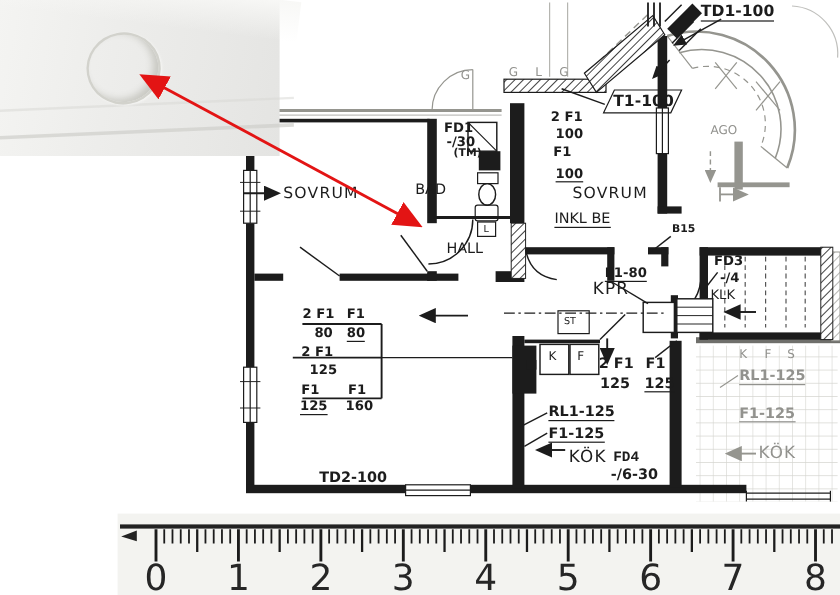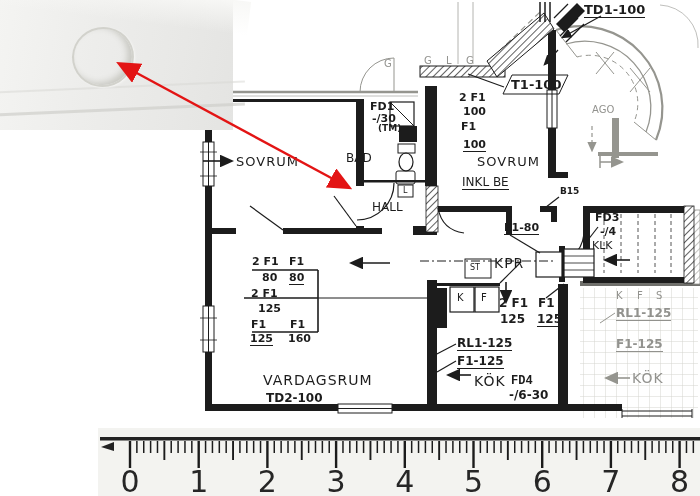--- a/index.html
+++ b/index.html
@@ -345,21 +345,21 @@
       <div class="lbl" style="left: 372px; top: 201px; font-size: 12px;">HALL</div>
       <div class="lbl" style="left: 236px; top: 155px; font-size: 13px; letter-spacing: 1px;">SOVRUM</div>
       <div class="lbl" style="left: 477px; top: 155px; font-size: 13px; letter-spacing: 1px;">SOVRUM</div>
       <div class="lbl u" style="left: 462px; top: 176px; font-size: 12px;">INKL BE</div>
       <div class="lbl b" style="left: 459px; top: 92px; font-size: 11px;">2 F1</div>
       <div class="lbl b" style="left: 463px; top: 106px; font-size: 11px;">100</div>
       <div class="lbl b" style="left: 461px; top: 121px; font-size: 11px;">F1</div>
       <div class="lbl b u" style="left: 463px; top: 139px; font-size: 11px;">100</div>
       <div class="lbl b" style="left: 560px; top: 187px; font-size: 9px;">B15</div>
       <div class="lbl b u" style="left: 504px; top: 222px; font-size: 11px;">F1-80</div>
-      <div class="lbl" style="left: 494px; top: 256px; font-size: 14px; letter-spacing: 1px;">KPR</div>
+      <div class="lbl" style="left: 494px; top: 234px; font-size: 14px; letter-spacing: 1px;">KPR</div>
       <div class="lbl b" style="left: 595px; top: 212px; font-size: 11px;">FD3</div>
       <div class="lbl b" style="left: 600px; top: 226px; font-size: 11px;">-/4</div>
       <div class="lbl" style="left: 592px; top: 240px; font-size: 11px;">KLK</div>
       <div class="lbl b" style="left: 252px; top: 256px; font-size: 11px;">2 F1</div>
       <div class="lbl b" style="left: 289px; top: 256px; font-size: 11px;">F1</div>
       <div class="lbl b" style="left: 262px; top: 272px; font-size: 11px;">80</div>
       <div class="lbl b u" style="left: 289px; top: 272px; font-size: 11px;">80</div>
       <div class="lbl b" style="left: 251px; top: 288px; font-size: 11px;">2 F1</div>
       <div class="lbl b" style="left: 258px; top: 303px; font-size: 11px;">125</div>
       <div class="lbl b" style="left: 251px; top: 319px; font-size: 11px;">F1</div>
@@ -368,21 +368,20 @@
       <div class="lbl b" style="left: 288px; top: 333px; font-size: 11px;">160</div>
       <div class="lbl b u" style="left: 457px; top: 337px; font-size: 12px;">RL1-125</div>
       <div class="lbl b u" style="left: 457px; top: 355px; font-size: 12px;">F1-125</div>
       <div class="lbl b" style="left: 499px; top: 297px; font-size: 12px;">2 F1</div>
       <div class="lbl b" style="left: 538px; top: 297px; font-size: 12px;">F1</div>
       <div class="lbl b" style="left: 500px; top: 313px; font-size: 12px;">125</div>
       <div class="lbl b u" style="left: 537px; top: 313px; font-size: 12px;">125</div>
       <div class="lbl" style="left: 474px; top: 374px; font-size: 14px; letter-spacing: 1px;">KÖK</div>
       <div class="lbl b" style="left: 511px; top: 375px; font-size: 12px; font-family: Liberation Mono, monospace;">FD4</div>
       <div class="lbl b" style="left: 509px; top: 389px; font-size: 12px;">-/6-30</div>
-      <div class="lbl" style="left: 263px; top: 373px; font-size: 14px; letter-spacing: 1px;">VARDAGSRUM</div>
       <div class="lbl b" style="left: 266px; top: 392px; font-size: 12px;">TD2-100</div>
       <div class="lbl" style="left: 457px; top: 293px; font-size: 10px;">K</div>
       <div class="lbl" style="left: 481px; top: 293px; font-size: 10px;">F</div>
       <div class="lbl" style="left: 470px; top: 264px; font-size: 8px;">ST</div>
       <div class="lbl" style="left: 403px; top: 187px; font-size: 8px;">L</div>
       <div class="lbl gray" style="left: 592px; top: 105px; font-size: 10px;">AGO</div>
       <div class="lbl gray" style="left: 616px; top: 291px; font-size: 10px;">K</div>
       <div class="lbl gray" style="left: 637px; top: 291px; font-size: 10px;">F</div>
       <div class="lbl gray" style="left: 656px; top: 291px; font-size: 10px;">S</div>
       <div class="lbl gray b u" style="left: 616px; top: 307px; font-size: 12px;">RL1-125</div>

